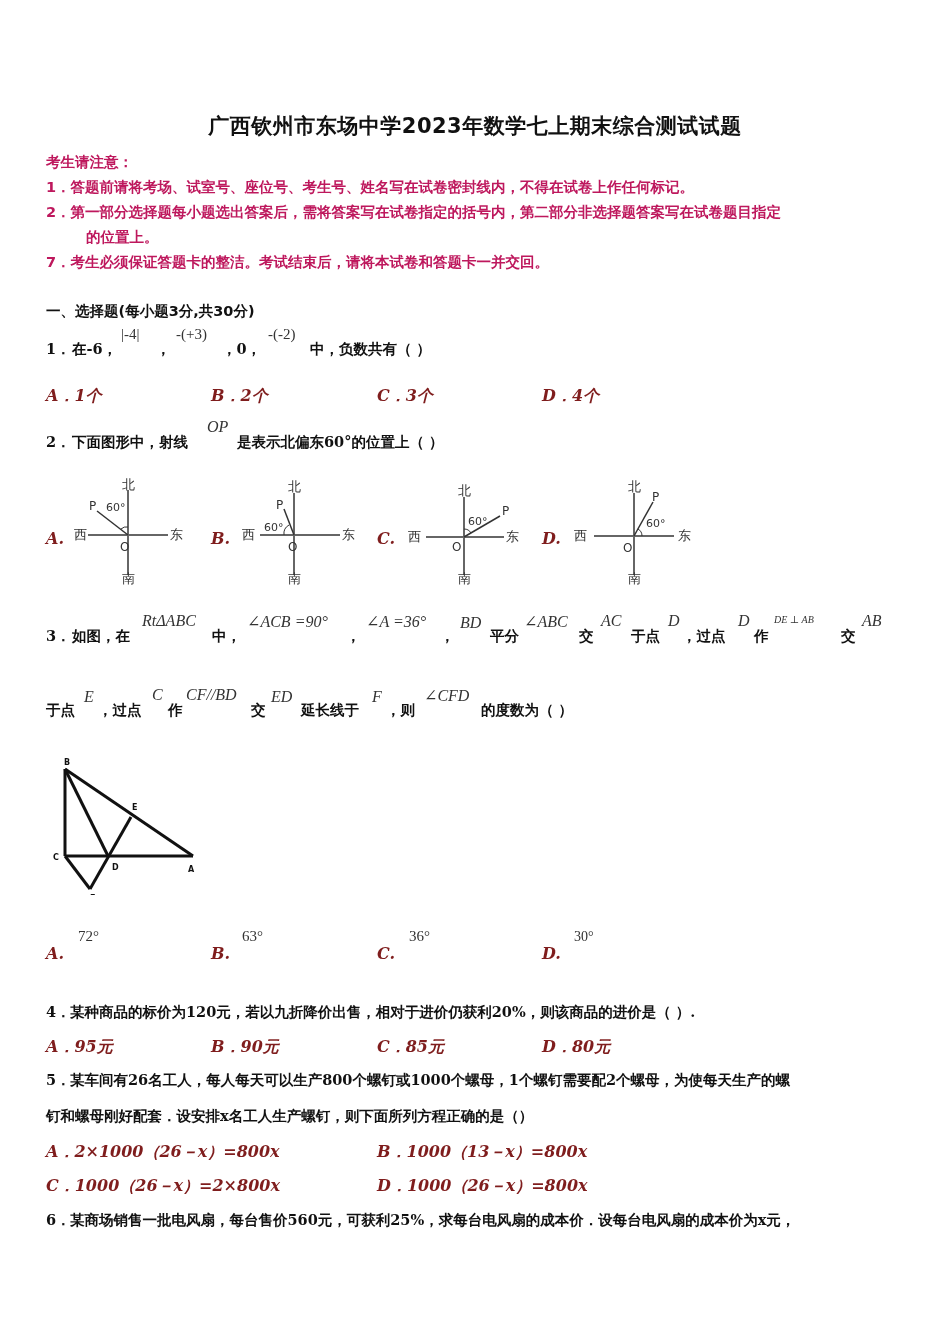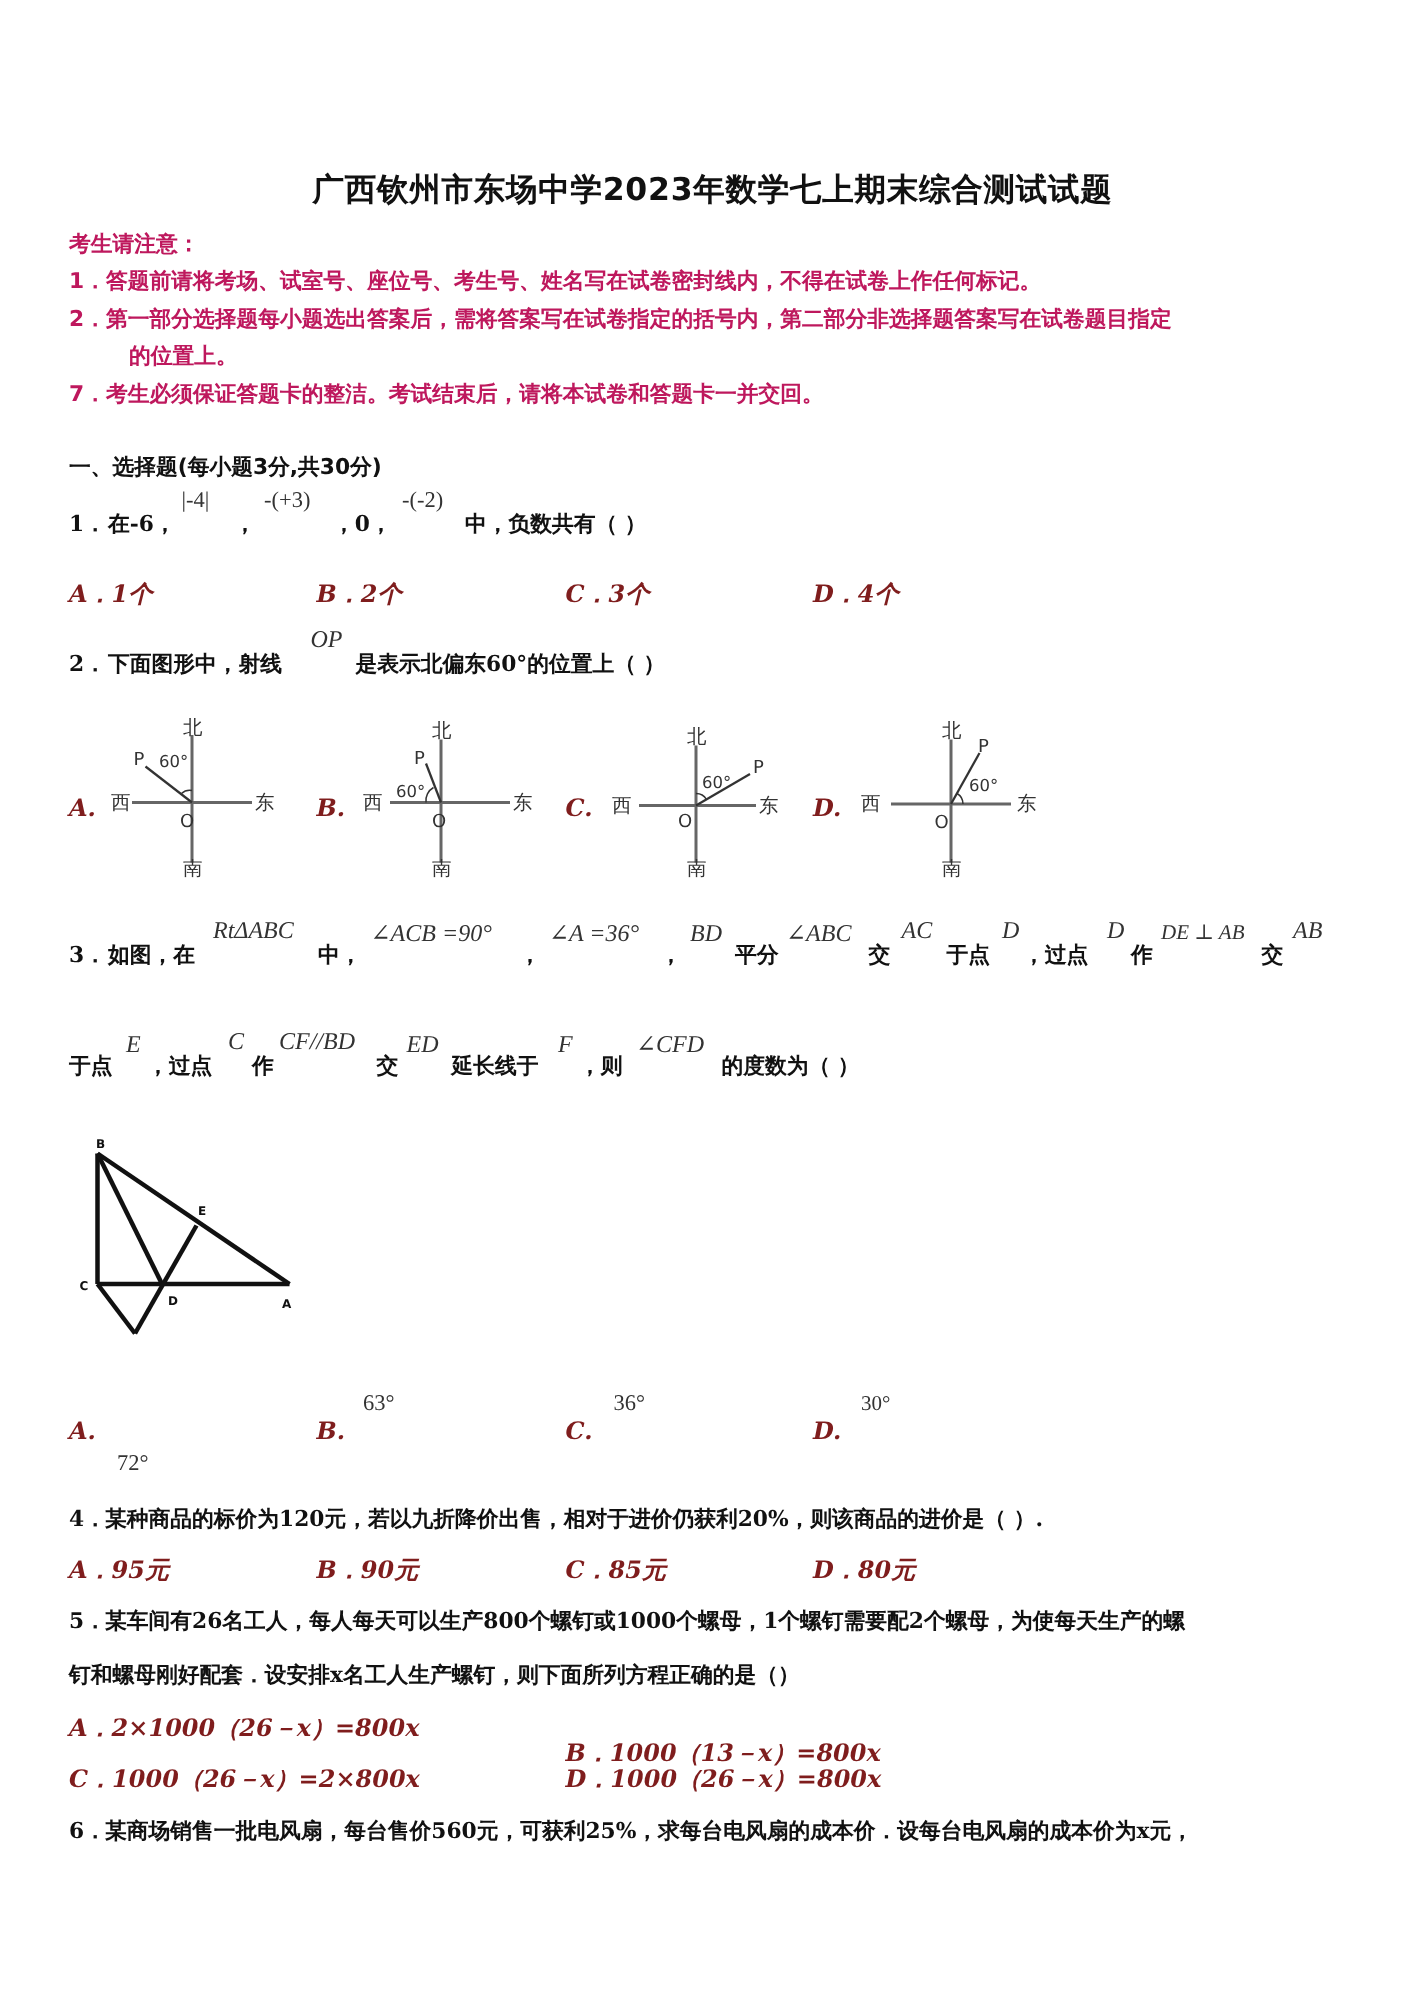--- a/index.html
+++ b/index.html
@@ -125,21 +125,21 @@
   <span class="abs math" style="left:460px;top:614px;">BD</span>
   <span class="abs q" style="left:490px;top:627px;">平分</span>
   <span class="abs math" style="left:524px;top:612px;">∠ABC</span>
   <span class="abs q" style="left:579px;top:627px;">交</span>
   <span class="abs math" style="left:601px;top:612px;">AC</span>
   <span class="abs q" style="left:631px;top:627px;">于点</span>
   <span class="abs math" style="left:668px;top:612px;">D</span>
   <span class="abs q" style="left:682px;top:627px;">，过点</span>
   <span class="abs math" style="left:738px;top:612px;">D</span>
   <span class="abs q" style="left:754px;top:627px;">作</span>
-  <span class="abs math" style="left:774px;top:614px;font-size:14px;">DE ⊥ AB</span>
+  <span class="abs math" style="left:774px;top:614px;font-size:10px;">DE ⊥ AB</span>
   <span class="abs q" style="left:841px;top:627px;">交</span>
   <span class="abs math" style="left:862px;top:612px;">AB</span>
 
   <span class="abs q" style="left:46px;top:701px;">于点</span>
   <span class="abs math" style="left:84px;top:688px;">E</span>
   <span class="abs q" style="left:98px;top:701px;">，过点</span>
   <span class="abs math" style="left:152px;top:686px;">C</span>
   <span class="abs q" style="left:168px;top:701px;">作</span>
   <span class="abs math" style="left:186px;top:686px;">CF//BD</span>
   <span class="abs q" style="left:251px;top:701px;">交</span>
@@ -159,21 +159,21 @@
     <line x1="17" y1="101" x2="42" y2="134" stroke="#111" stroke-width="3"></line>
     <text x="16" y="10" font-size="8" font-weight="bold" fill="#111">B</text>
     <text x="84" y="55" font-size="8" font-weight="bold" fill="#111">E</text>
     <text x="5" y="105" font-size="8" font-weight="bold" fill="#111">C</text>
     <text x="64" y="115" font-size="8" font-weight="bold" fill="#111">D</text>
     <text x="140" y="117" font-size="8" font-weight="bold" fill="#111">A</text>
     <text x="42" y="146" font-size="8" font-weight="bold" fill="#111">F</text>
   </svg>
 
   <span class="abs opt" style="left:46px;top:944px;">A.</span>
-  <span class="abs mathn" style="left:78px;top:928px;margin-top:40px;">72°</span>
+  <span class="abs mathn" style="left:78px;top:928px;">72°</span>
   <span class="abs opt" style="left:211px;top:944px;">B.</span>
   <span class="abs mathn" style="left:242px;top:928px;">63°</span>
   <span class="abs opt" style="left:377px;top:944px;">C.</span>
   <span class="abs mathn" style="left:409px;top:928px;">36°</span>
   <span class="abs opt" style="left:542px;top:944px;">D.</span>
   <span class="abs mathn" style="left:574px;top:929px;font-size:14px;">30°</span>
 </div>
 
 <div>
   <span class="abs q" style="left:46px;top:1003px;">4．</span>
@@ -182,21 +182,21 @@
   <span class="abs opt" style="left:211px;top:1037px;">B．90元</span>
   <span class="abs opt" style="left:377px;top:1037px;">C．85元</span>
   <span class="abs opt" style="left:542px;top:1037px;">D．80元</span>
 </div>
 
 <div>
   <span class="abs q" style="left:46px;top:1071px;">5．</span>
   <span class="abs q" style="left:70px;top:1071px;">某车间有26名工人，每人每天可以生产800个螺钉或1000个螺母，1个螺钉需要配2个螺母，为使每天生产的螺</span>
   <span class="abs q" style="left:46px;top:1107px;">钉和螺母刚好配套．设安排x名工人生产螺钉，则下面所列方程正确的是（）</span>
   <span class="abs opt" style="left:46px;top:1142px;">A．2×1000（26－x）=800x</span>
-  <span class="abs opt" style="left:377px;top:1142px;margin-top:17px;">B．1000（13－x）=800x</span>
+  <span class="abs opt" style="left:377px;top:1142px;">B．1000（13－x）=800x</span>
   <span class="abs opt" style="left:46px;top:1176px;">C．1000（26－x）=2×800x</span>
   <span class="abs opt" style="left:377px;top:1176px;text-align:right;">D．1000（26－x）=800x</span>
 </div>
 
 <div>
   <span class="abs q" style="left:46px;top:1211px;">6．</span>
   <span class="abs q" style="left:70px;top:1211px;">某商场销售一批电风扇，每台售价560元，可获利25%，求每台电风扇的成本价．设每台电风扇的成本价为x元，</span>
 </div>
 
 </body></html>

